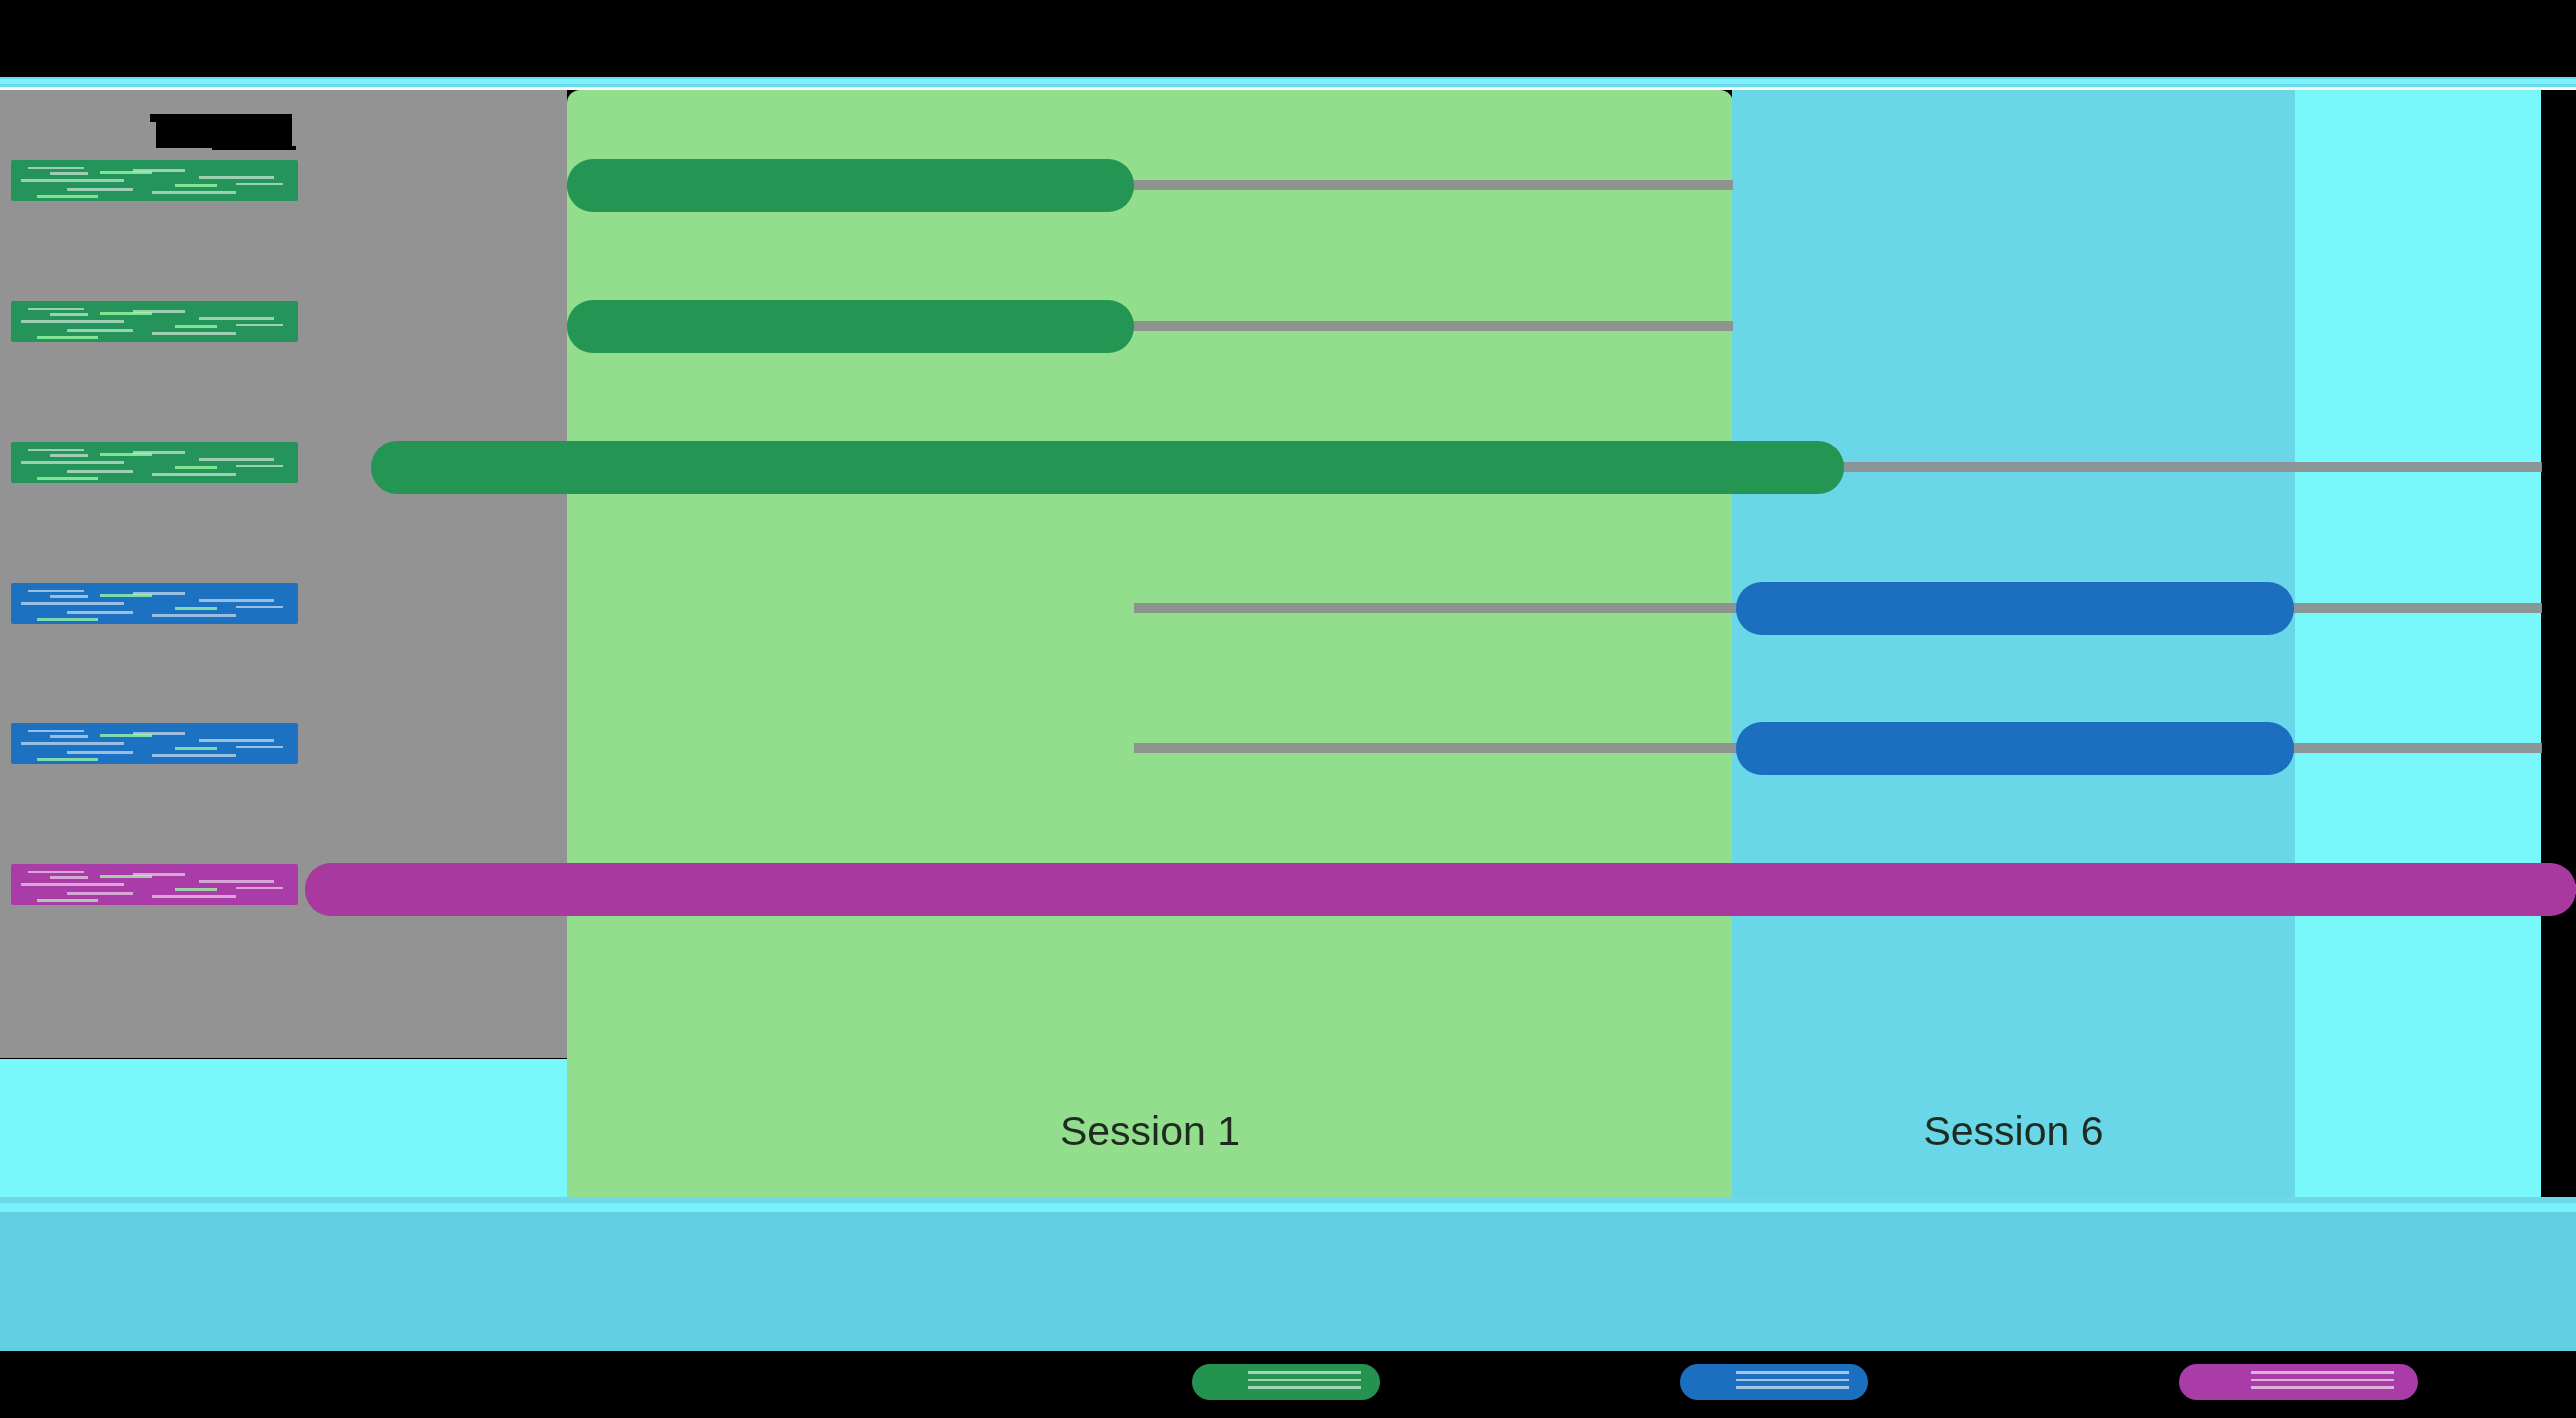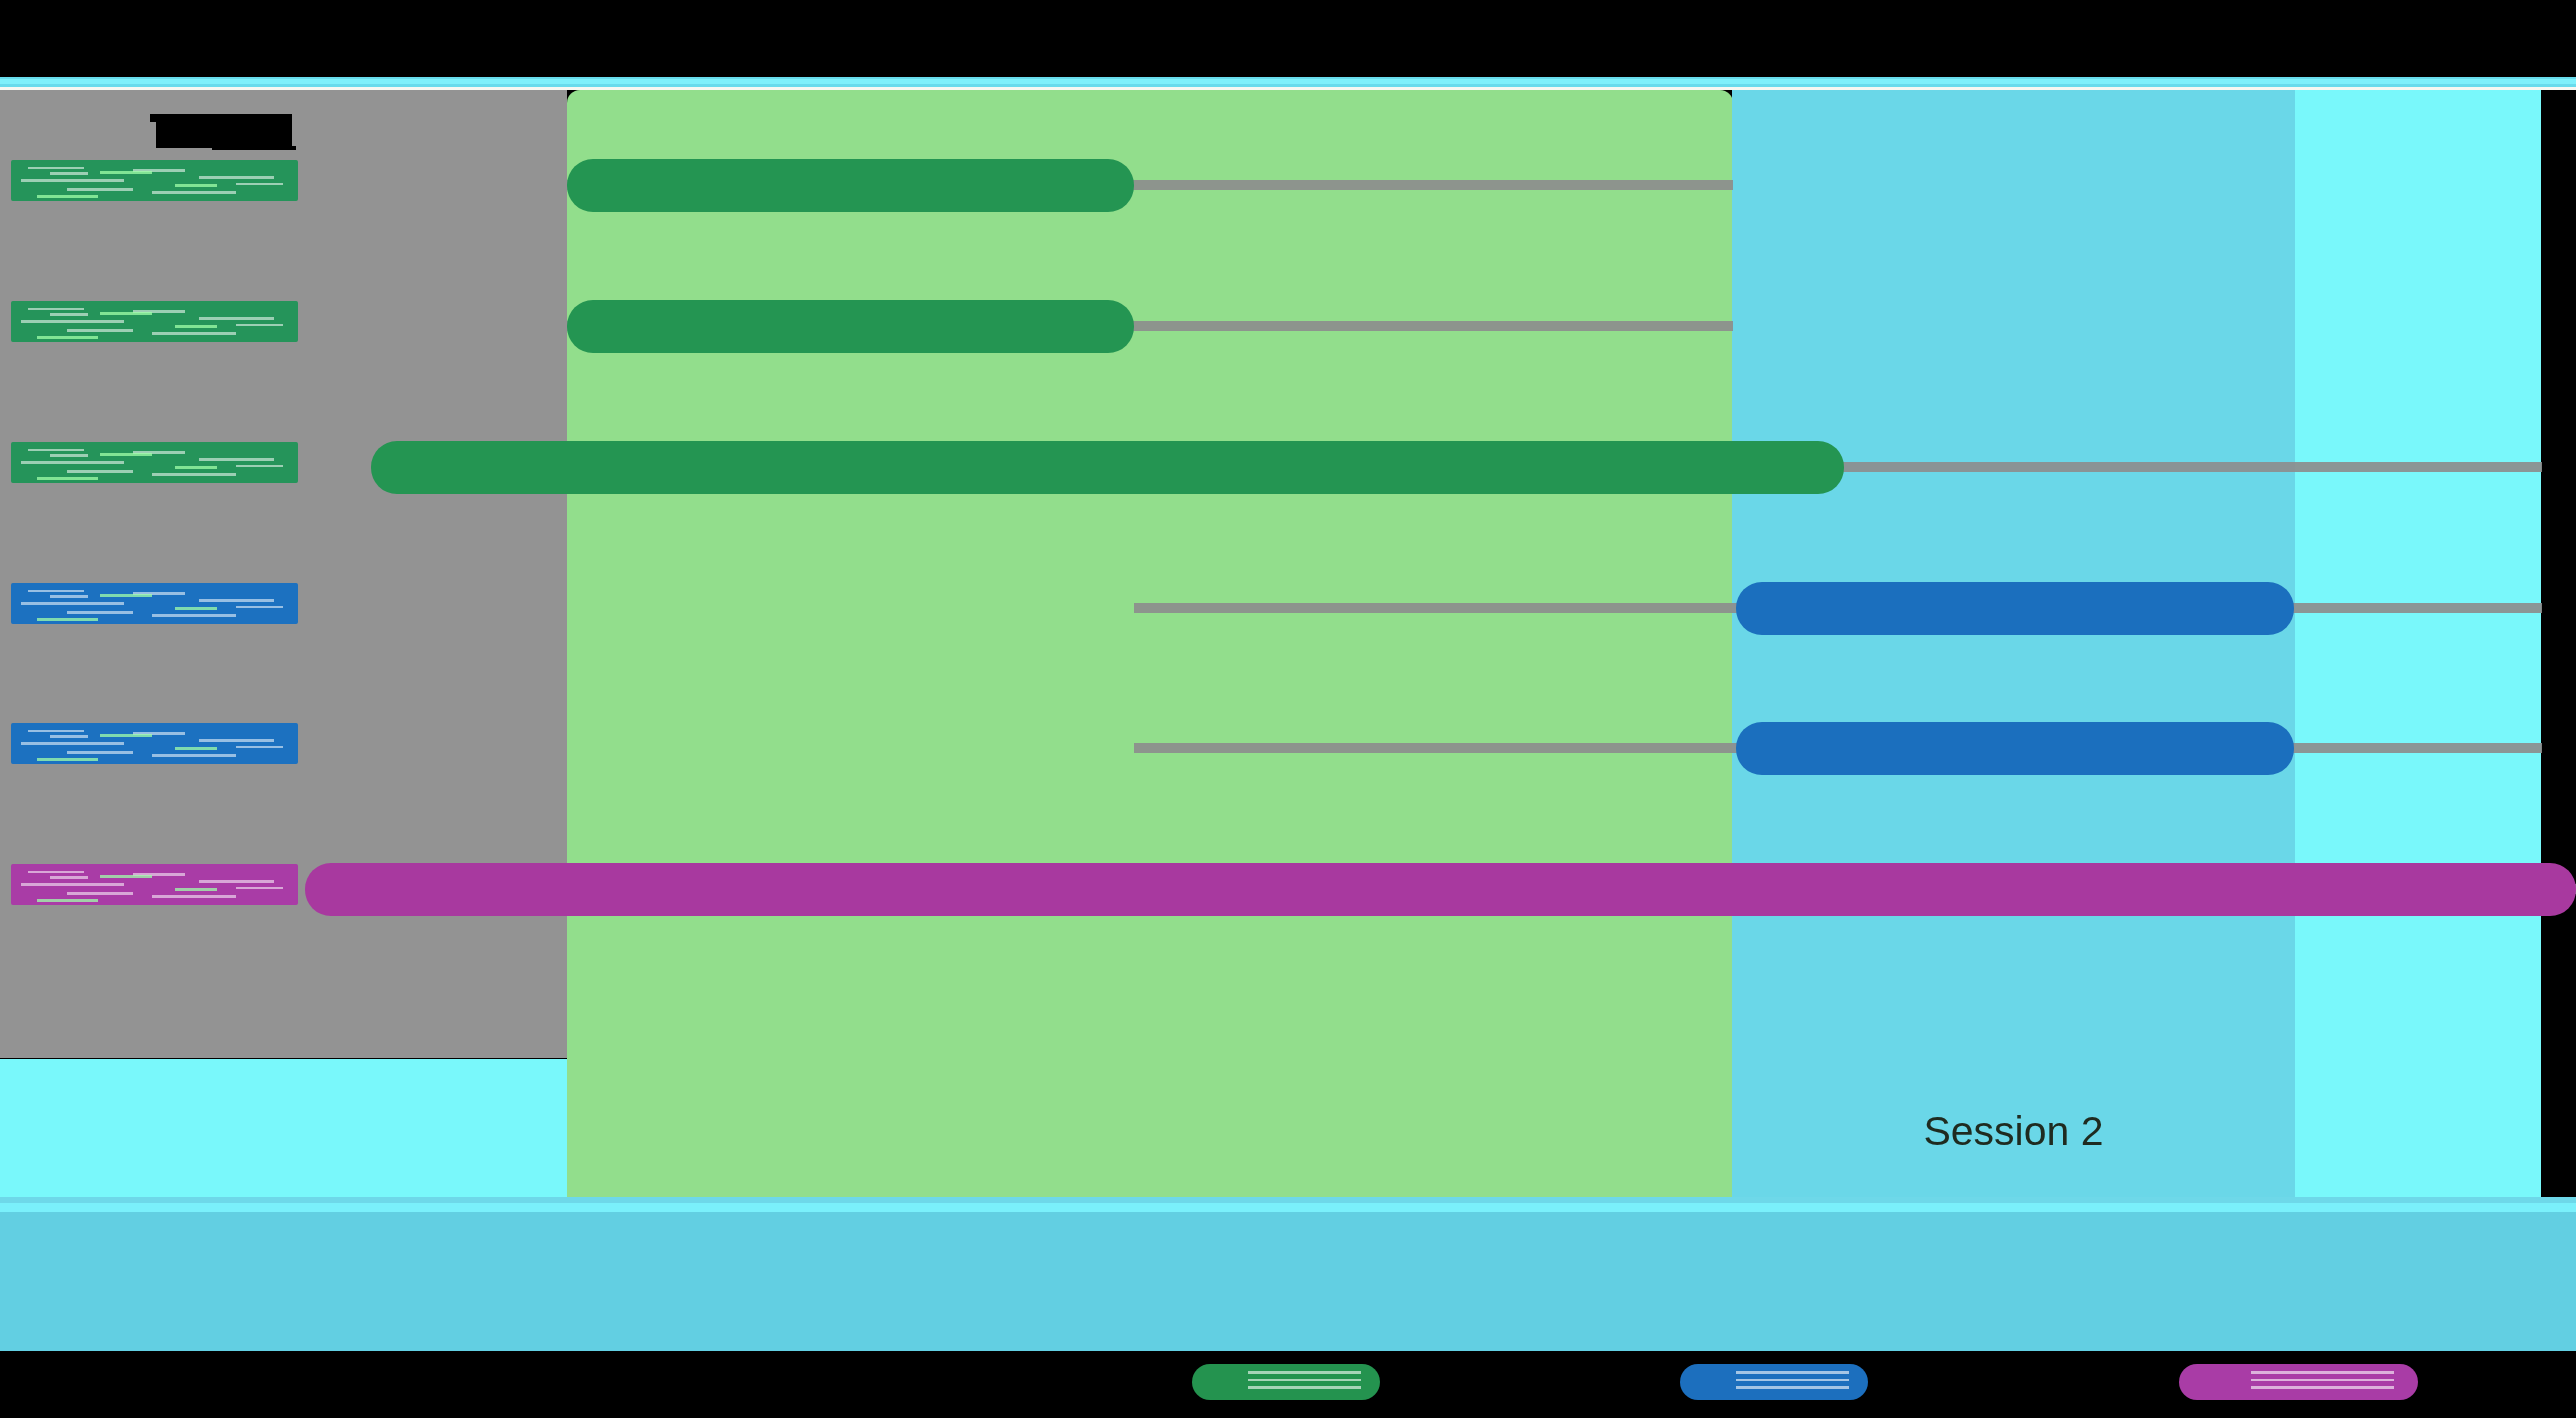--- a/index.html
+++ b/index.html
@@ -217,21 +217,22 @@
         <span class="gl" style="left: 225px; top: 22.5px; width: 47px;"></span>
         <span class="gl2" style="left: 89px; top: 11.3px; width: 52px;"></span>
         <span class="gl2" style="left: 164px; top: 24.4px; width: 42px;"></span>
         <span class="gl2" style="left: 26px; top: 35px; width: 61px;"></span>
       </div>
     </div>
 
   <div class="hdr-redact"></div>
 
   <div class="sesslabels">
-    <div class="sesslabel b">Session 2</div>
+    <div class="sesslabel a">Session 1</div>
+    <div class="sesslabel b">Session 6</div>
   </div>
 
   <div class="band-bottom2"></div>
   <div class="band-bottom"></div>
   <div class="footer-cyan"></div>
   <div class="footer-black"></div>
 
   <div class="legend" id="legend">
       <div class="legend-item" style="left: 1192px; width: 188px;"><div class="swatch sw-green" style="width: 188px;">
           <span class="gl" style="top: 7.5px;"></span>

